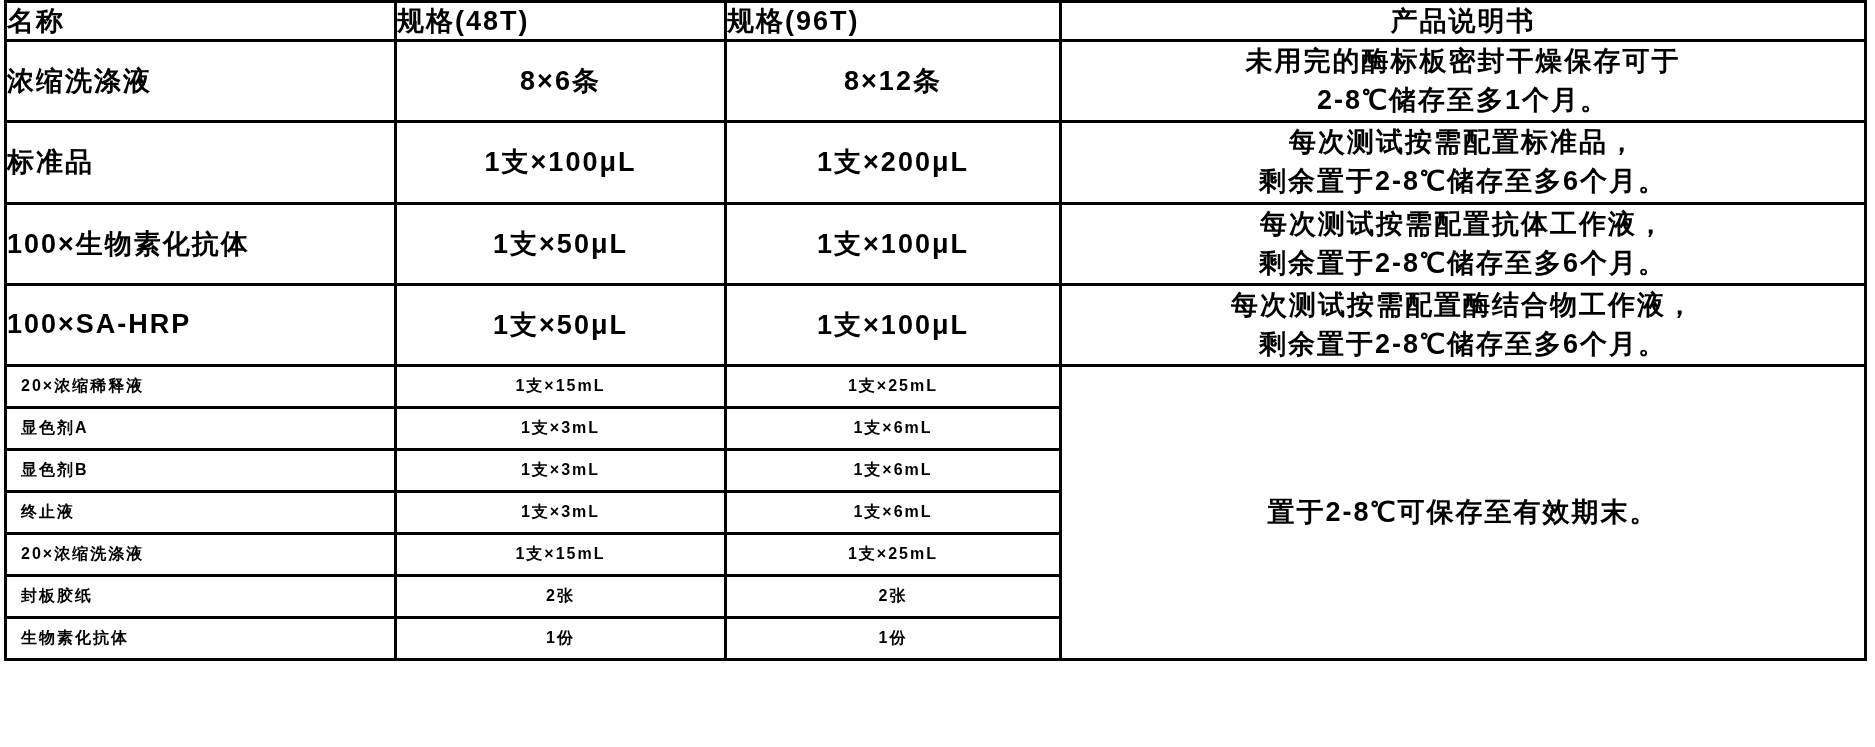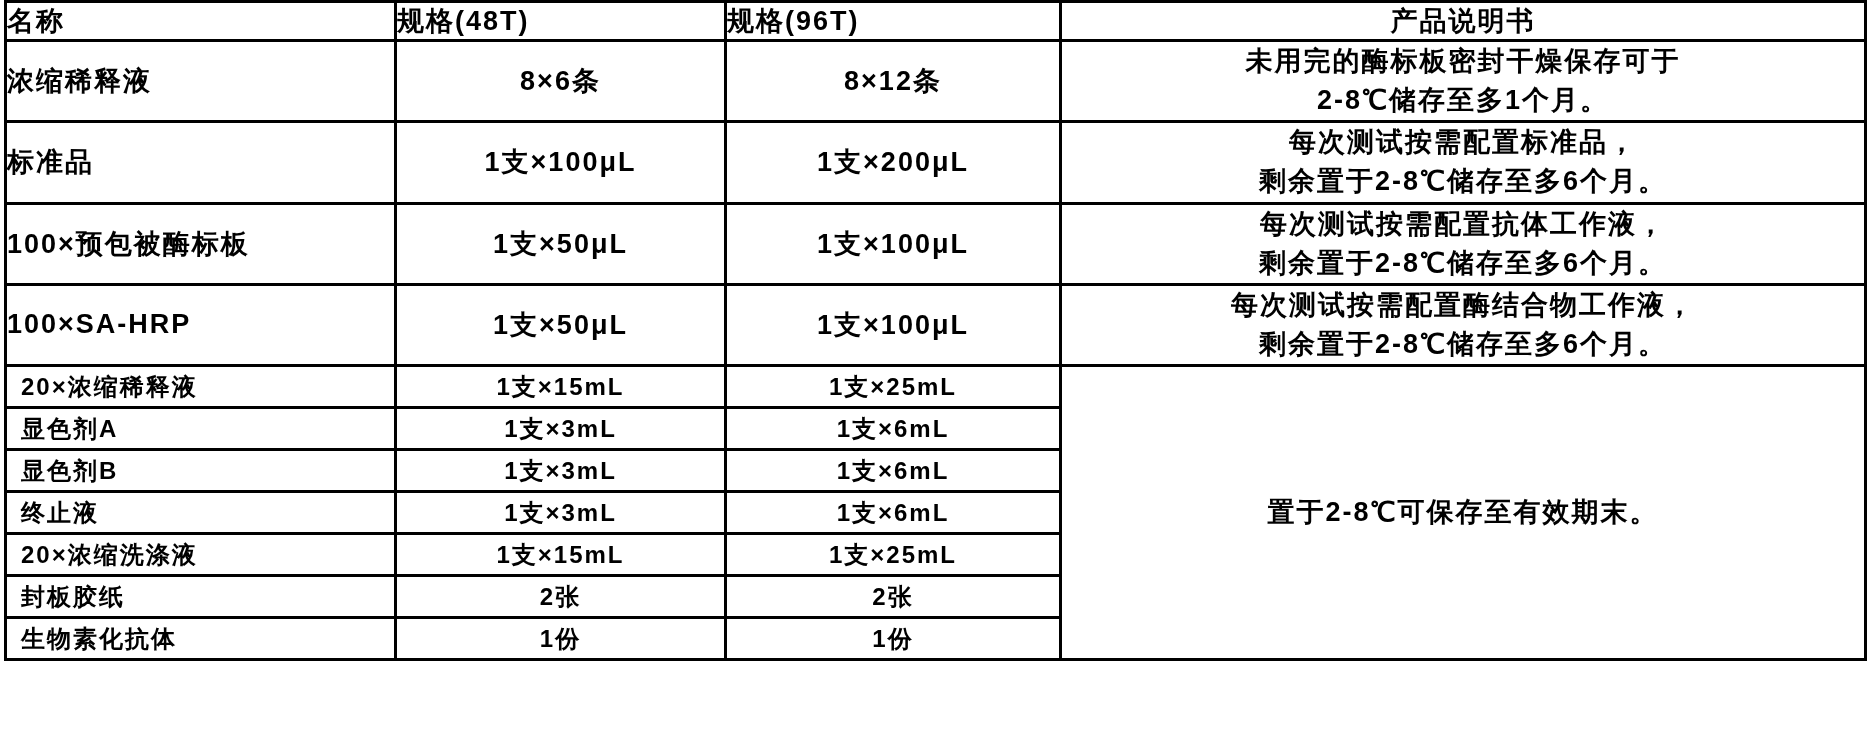--- a/index.html
+++ b/index.html
@@ -71,21 +71,21 @@
   }
   .tall-row td {
     height: 78px;
   }
   .short-row td {
     height: 35px;
   }
   .short-row .name-cell,
   .short-row .spec-cell {
     padding: 2px 14px;
-    font-size: 24px;
+    font-size: 16px;
     letter-spacing: 2px;
   }
   .short-row td {
     border-top-width: 2px;
     border-bottom-width: 2px;
   }
   .line { display: block; }
 </style>
 </head>
 <body>
@@ -101,39 +101,39 @@
     <thead>
       <tr>
         <th class="head-cell">名称</th>
         <th class="head-cell">规格(48T)</th>
         <th class="head-cell">规格(96T)</th>
         <th class="head-cell center">产品说明书</th>
       </tr>
     </thead>
     <tbody>
       <tr class="tall-row">
-        <td class="name-cell">浓缩稀释液</td>
+        <td class="name-cell">浓缩洗涤液</td>
         <td class="spec-cell">8×6条</td>
         <td class="spec-cell">8×12条</td>
         <td class="store-cell">
           <span class="line">未用完的酶标板密封干燥保存可于</span>
           <span class="line">2-8℃储存至多1个月。</span>
         </td>
       </tr>
       <tr class="tall-row">
         <td class="name-cell">标准品</td>
         <td class="spec-cell">1支×100μL</td>
         <td class="spec-cell">1支×200μL</td>
         <td class="store-cell">
           <span class="line">每次测试按需配置标准品，</span>
           <span class="line">剩余置于2-8℃储存至多6个月。</span>
         </td>
       </tr>
       <tr class="tall-row">
-        <td class="name-cell">100×预包被酶标板</td>
+        <td class="name-cell">100×生物素化抗体</td>
         <td class="spec-cell">1支×50μL</td>
         <td class="spec-cell">1支×100μL</td>
         <td class="store-cell">
           <span class="line">每次测试按需配置抗体工作液，</span>
           <span class="line">剩余置于2-8℃储存至多6个月。</span>
         </td>
       </tr>
       <tr class="tall-row">
         <td class="name-cell">100×SA-HRP</td>
         <td class="spec-cell">1支×50μL</td>

